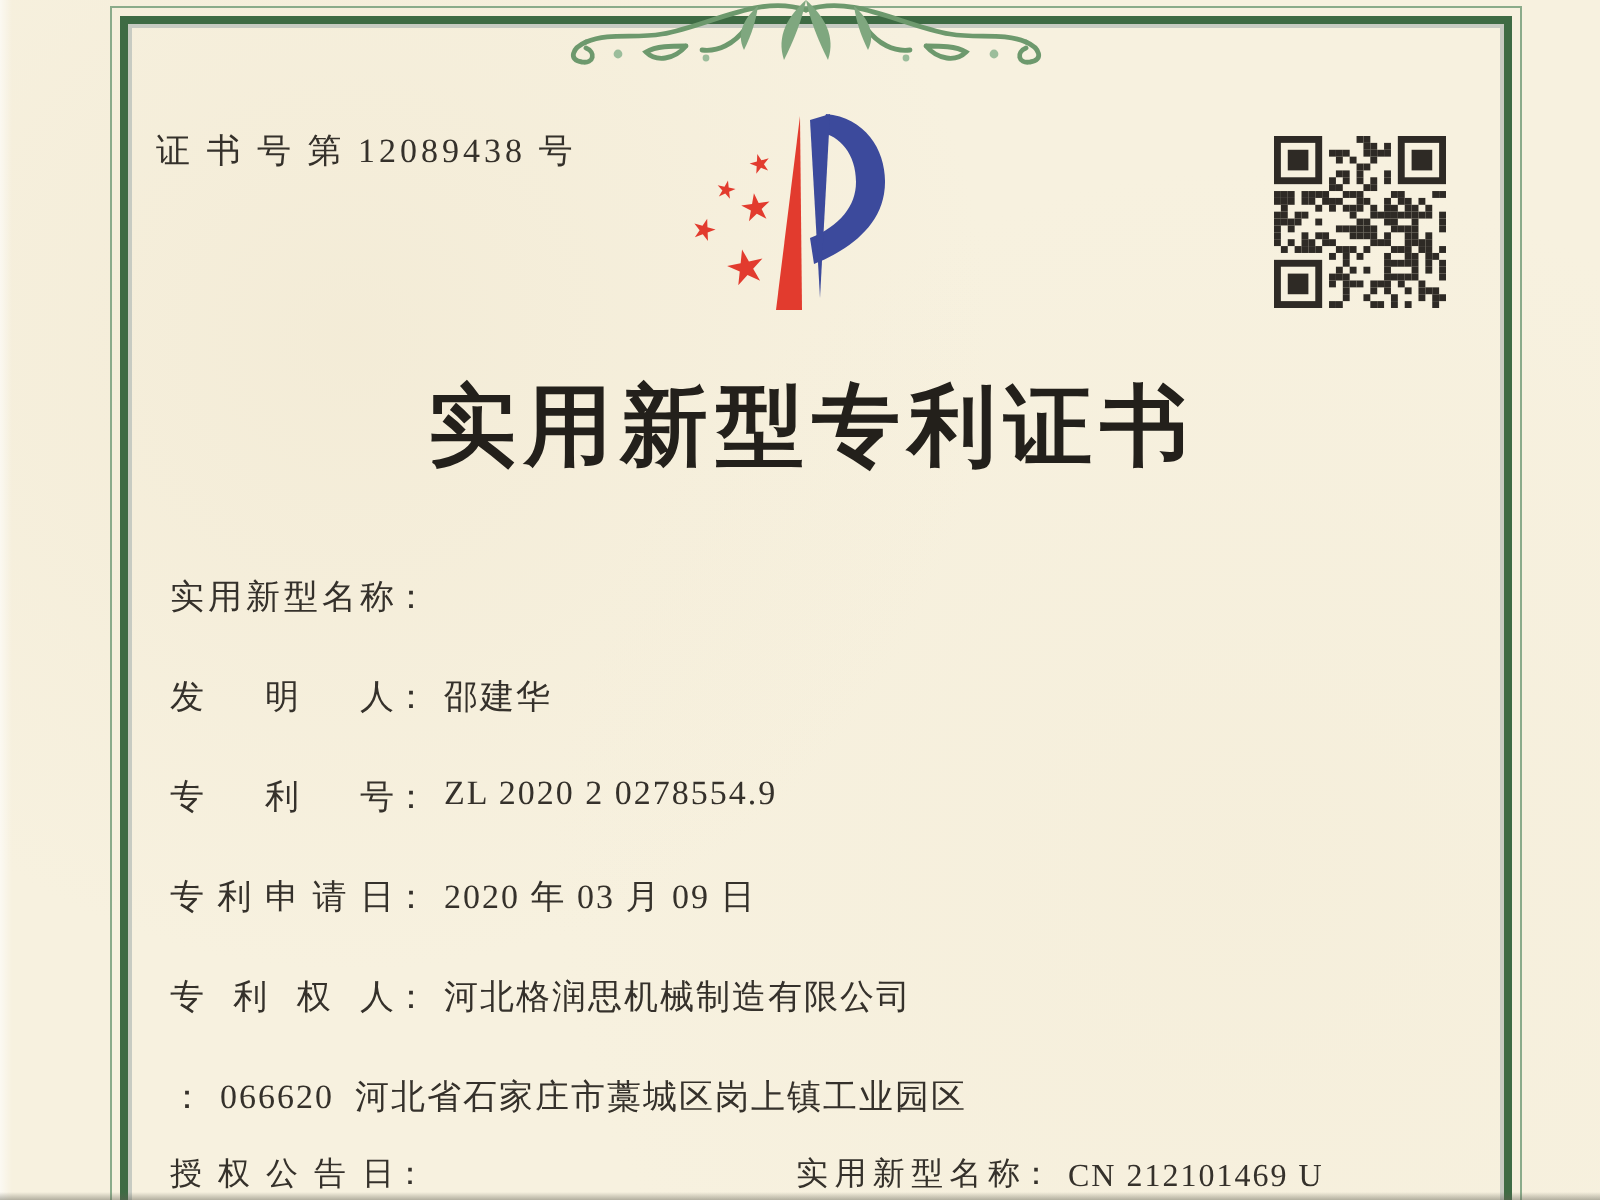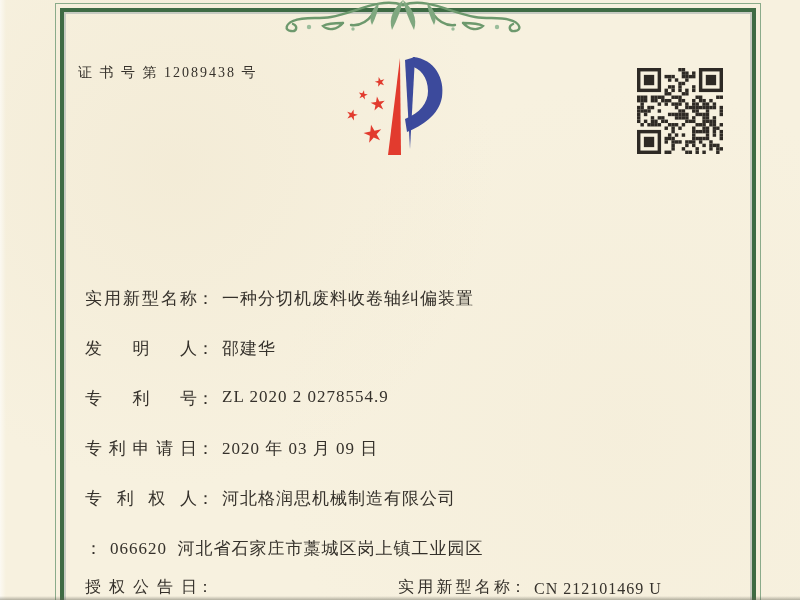--- a/index.html
+++ b/index.html
@@ -24,21 +24,21 @@
     border:1.5px solid #8aab8a;
   }
   .frame-main{
     position:absolute;left:60px;top:8px;width:688px;height:640px;
     border-top:4px solid #3e6b44;border-left:4px solid #3e6b44;border-right:4px solid #3e6b44;
     box-shadow:inset 0 0 0 2px #c7cbc2;
   }
   .ornament{position:absolute;left:283px;top:0;width:240px;height:34px;}
   .cert-no{
     position:absolute;left:78px;top:64px;
-    font-size:14px;color:#35312b;letter-spacing:2px;white-space:pre;
+    font-size:17px;color:#35312b;letter-spacing:2px;white-space:pre;
   }
   .logo{position:absolute;left:332px;top:45px;width:136px;height:118px;}
   .qr{position:absolute;left:637px;top:67px;width:86px;height:88px;}
   .title{
     position:absolute;left:60px;top:184px;width:692px;margin:0;
     text-align:center;font-size:44px;font-weight:700;color:#23201b;
     letter-spacing:4px;
   }
   .fields{position:absolute;left:85px;top:280px;width:660px;}
   .row{height:50px;display:flex;align-items:flex-start;padding-top:7px;box-sizing:border-box;}
@@ -325,26 +325,26 @@
       <rect x="3.5" y="3.5" width="17.5" height="17.5" fill="#f7f1df"></rect>
       <rect x="7" y="7" width="10.5" height="10.5" fill="#2e2a25"></rect>
       <rect x="63" y="0" width="24.5" height="24.5" fill="#2e2a25"></rect>
       <rect x="66.5" y="3.5" width="17.5" height="17.5" fill="#f7f1df"></rect>
       <rect x="70" y="7" width="10.5" height="10.5" fill="#2e2a25"></rect>
       <rect x="0" y="63" width="24.5" height="24.5" fill="#2e2a25"></rect>
       <rect x="3.5" y="66.5" width="17.5" height="17.5" fill="#f7f1df"></rect>
       <rect x="7" y="70" width="10.5" height="10.5" fill="#2e2a25"></rect>
     </svg>
 
+  <h1 class="title">实用新型专利证书</h1>
 
   <div class="fields">
     <div class="row">
       <span class="flabel">实用新型名称</span>
         <span class="colon">：</span>
-      <span class="fvalue">一种分切机废料收卷轴纠偏装置</span>
     </div>
     <div class="row">
       <span class="flabel">发明人</span>
         <span class="colon">：</span>
       <span class="fvalue">邵建华</span>
     </div>
     <div class="row">
       <span class="flabel">专利号</span>
         <span class="colon">：</span>
       <span class="fvalue">ZL 2020 2 0278554.9</span>

